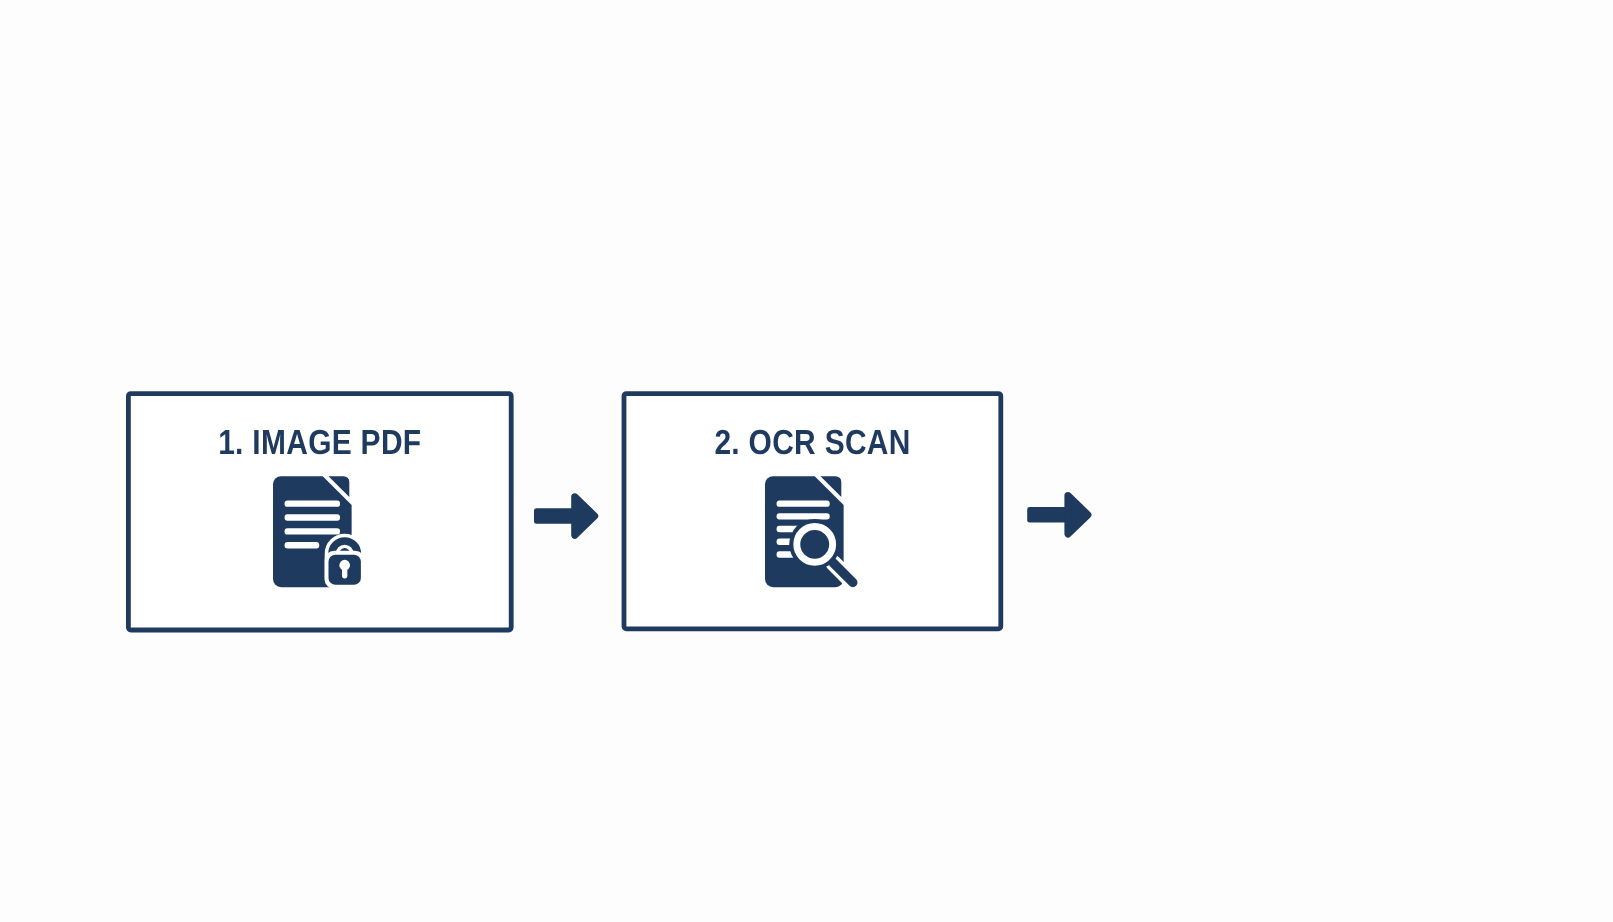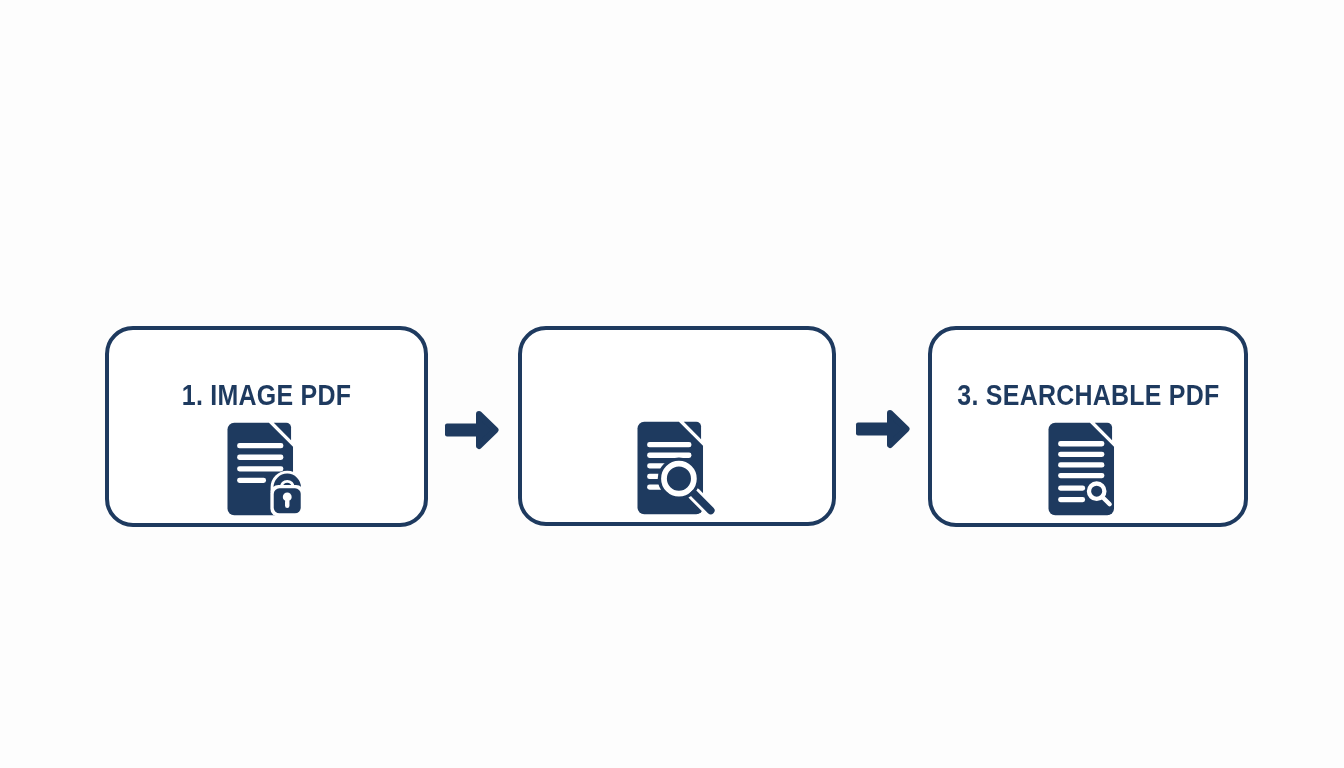--- a/index.html
+++ b/index.html
@@ -31,26 +31,25 @@
     display:inline-block;
     transform:scaleX(0.79);
     transform-origin:center;
     letter-spacing:0.5px;
   }
 
   .step-box{
     position:absolute;
     background:var(--boxfill);
     border:4px solid var(--navy);
-    border-radius:28px;
+    border-radius:4px;
     display:flex;
     flex-direction:column;
     align-items:center;
     padding-top:23px;
-    justify-content:flex-end;
   }
   .step-box.b1{left:105px;top:326px;width:323px;height:201px;}
   .step-box.b2{left:518px;top:326px;width:318px;height:200px;}
   .step-box.b3{left:928px;top:326px;width:320px;height:201px;}
 
   .step-label{
     font-size:29px;
     font-weight:700;
     color:var(--navy);
     line-height:1.15;
@@ -101,51 +100,37 @@
       <rect x="73.7" y="85.5" width="4.6" height="9" rx="2.3" fill="#fff"></rect>
     </svg>
   </div>
 
   <svg class="flow-arrow a1" viewBox="0 0 56 46">
     <rect x="1" y="16.5" width="33" height="13" rx="2" class="ink"></rect>
     <path class="ink ink-stroke" d="M35,7 L51.5,23 L35,39 Z" stroke-width="6" stroke-linejoin="round"></path>
   </svg>
 
   <div class="step-box b2">
+    <div class="step-label">
+      <span class="squeeze">2. OCR SCAN</span>
+    </div>
     <svg class="step-icon" viewBox="0 0 110 110">
       <path class="ink" d="M21,6 H57 L82,31 V95 a7,7 0 0 1 -7,7 H21 a7,7 0 0 1 -7,-7 V13 a7,7 0 0 1 7,-7 Z"></path>
       <path class="ink" d="M62,6 h13 a5,5 0 0 1 5,5 v13 Z"></path>
       <rect x="24" y="27" width="46" height="5.5" rx="2.5" fill="#fff"></rect>
       <rect x="24" y="38" width="46" height="5.5" rx="2.5" fill="#fff"></rect>
       <rect x="24" y="49" width="22" height="5.5" rx="2.5" fill="#fff"></rect>
       <rect x="24" y="60" width="19" height="5.5" rx="2.5" fill="#fff"></rect>
       <rect x="24" y="71" width="17" height="5.5" rx="2.5" fill="#fff"></rect>
       <line x1="73" y1="81" x2="90" y2="98" stroke="#fff" stroke-width="14" stroke-linecap="round"></line>
       <circle cx="57" cy="65" r="22" class="ink"></circle>
       <circle cx="57" cy="65" r="15.5" fill="none" stroke="#fff" stroke-width="6"></circle>
       <line class="ink-stroke" x1="73" y1="81" x2="90" y2="98" stroke-width="8" stroke-linecap="round"></line>
     </svg>
   </div>
 
   <svg class="flow-arrow a2" viewBox="0 0 56 46">
     <rect x="1" y="16.5" width="33" height="13" rx="2" class="ink"></rect>
     <path class="ink ink-stroke" d="M35,7 L51.5,23 L35,39 Z" stroke-width="6" stroke-linejoin="round"></path>
   </svg>
 
-  <div class="step-box b3">
-    <div class="step-label">
-      <span class="squeeze">3. SEARCHABLE PDF</span>
-    </div>
-    <svg class="step-icon" viewBox="0 0 110 110">
-      <path class="ink" d="M21,6 H57 L82,31 V95 a7,7 0 0 1 -7,7 H21 a7,7 0 0 1 -7,-7 V13 a7,7 0 0 1 7,-7 Z"></path>
-      <path class="ink" d="M62,6 h13 a5,5 0 0 1 5,5 v13 Z"></path>
-      <rect x="24" y="25" width="48" height="5.5" rx="2.5" fill="#fff"></rect>
-      <rect x="24" y="36" width="48" height="5.5" rx="2.5" fill="#fff"></rect>
-      <rect x="24" y="47" width="48" height="5.5" rx="2.5" fill="#fff"></rect>
-      <rect x="24" y="58" width="48" height="5.5" rx="2.5" fill="#fff"></rect>
-      <rect x="24" y="71" width="28" height="5.5" rx="2.5" fill="#fff"></rect>
-      <rect x="24" y="83" width="28" height="5.5" rx="2.5" fill="#fff"></rect>
-      <circle cx="64" cy="77" r="8" fill="none" stroke="#fff" stroke-width="4.5"></circle>
-      <line x1="70.2" y1="83.2" x2="77.5" y2="90.5" stroke="#fff" stroke-width="4.5" stroke-linecap="round"></line>
-    </svg>
-  </div>
 
 </div>
 
 </body></html>

